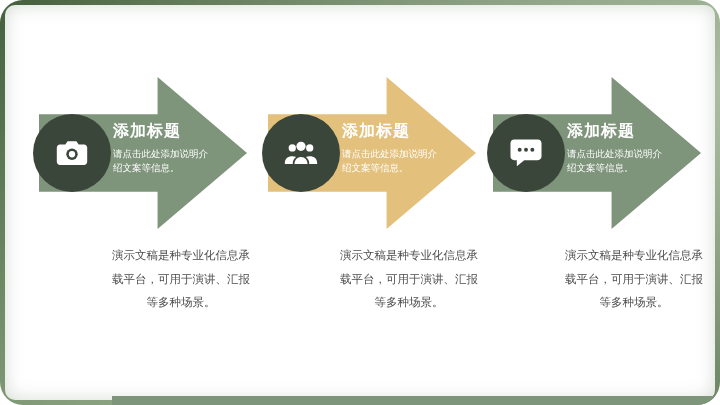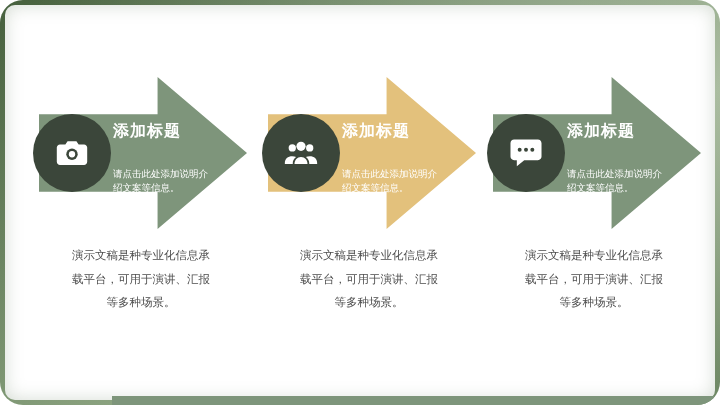--- a/index.html
+++ b/index.html
@@ -34,26 +34,26 @@
   .icon { width:38px; height:38px; display:block; }
   .icon svg { width:100%; height:100%; display:block; }
 
   .title {
     position:absolute; left:80px; top:44px;
     color:#ffffff; font-size:16px; font-weight:bold; letter-spacing:1px;
     white-space:nowrap;
   }
   .desc {
     position:absolute; left:80px; top:70px; width:100px;
-    color:#ffffff; font-size:9.5px; line-height:1.5;margin-top:20px;
+    color:#ffffff; font-size:9.5px; line-height:1.5;
   }
 
   .caption {
     position:absolute; top:244px; width:140px;
-    text-align:center; font-size:11.5px; line-height:2.05; color:#4d4d4d;
+    text-align:center; font-size:11.5px; line-height:2.05; color:#4d4d4d;margin-left:40px;
   }
   .c1 { left:71px; } .c2 { left:299px; } .c3 { left:524px; }
 
   .bottom-bar {
     position:absolute; left:112px; right:0; bottom:0; height:9px; z-index:3;
   }
 </style>
 </head>
 <body>
 

